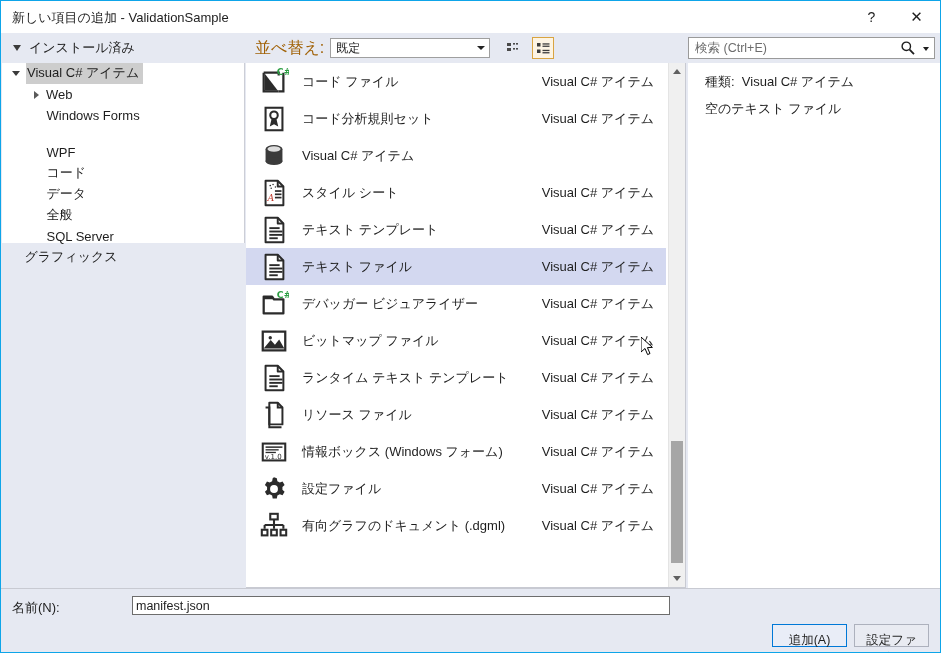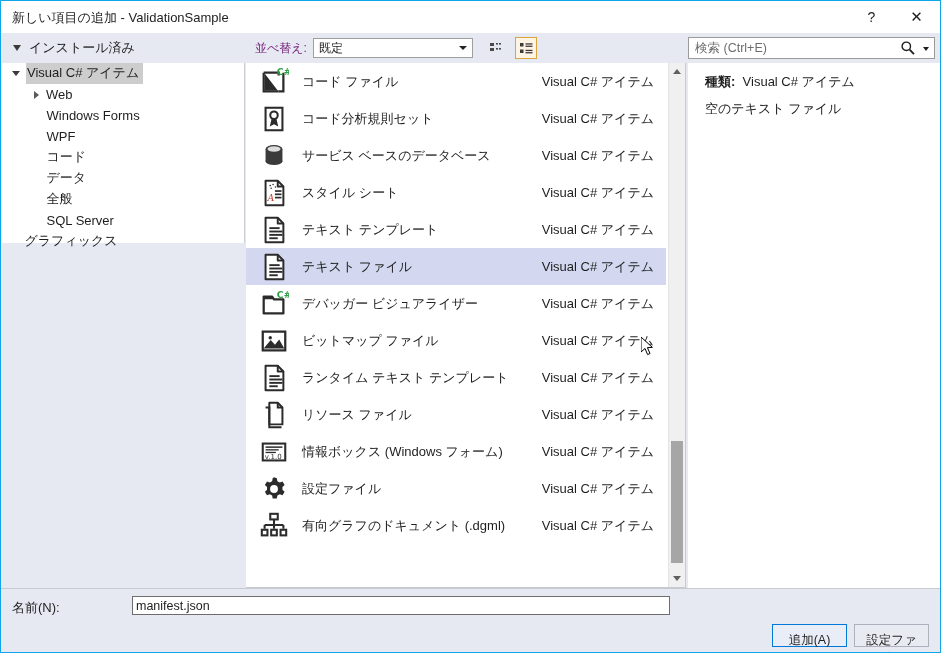--- a/index.html
+++ b/index.html
@@ -107,22 +107,22 @@
   .sortzone {
     position: absolute;
     left: 244px; top: 0;
     right: 0;
     height: 30px;
     display: flex;
     align-items: center;
   }
   .sort-label {
     margin-left: 10px;
-    font-size: 12px;
-    color: #701a75;
+    font-size: 16px;
+    color: #a16207;
     white-space: nowrap;
   }
   .sort-select {
     margin-left: 6px;
     width: 160px;
     height: 20px;
     background: #ffffff;
     border: 1px solid #9f9f9f;
     box-sizing: border-box;
     position: relative;
@@ -365,21 +365,21 @@
     box-sizing: border-box;
   }
   .info-kind {
     position: absolute;
     left: 17px;
     top: 10px;
     font-size: 13px;
     color: #1e1e1e;
     white-space: nowrap;
   }
-  .info-kind b { font-weight: 700; }
+  .info-kind b { font-weight: 400; }
   .info-desc {
     position: absolute;
     left: 17px;
     top: 37px;
     font-size: 13px;
     color: #1e1e1e;
     white-space: nowrap;
   }
 
   
@@ -509,21 +509,21 @@
           <span class="tree-label-box">Visual C# アイテム</span>
         </div>
         <div class="tree-item" style="padding-left: 32px;">
           <span class="node-tri right"></span>
           <span class="tree-label-box">Web</span>
         </div>
         <div class="tree-item" style="padding-left: 32px;">
           <span class="node-tri none"></span>
           <span class="tree-label-box">Windows Forms</span>
         </div>
-        <div class="tree-item" style="padding-left: 32px;">
+        <div class="tree-item" style="padding-left: 32px; margin-top: 16px;">
           <span class="node-tri none"></span>
           <span class="tree-label-box">WPF</span>
         </div>
         <div class="tree-item" style="padding-left: 32px;">
           <span class="node-tri none"></span>
           <span class="tree-label-box">コード</span>
         </div>
         <div class="tree-item" style="padding-left: 32px;">
           <span class="node-tri none"></span>
           <span class="tree-label-box">データ</span>
@@ -571,21 +571,20 @@
         </div>
         <div class="list-row">
           <span class="row-icon">
             <svg width="30" height="30" viewBox="0 0 32 32">
               <ellipse cx="16" cy="8.5" rx="9" ry="4.2" fill="#3b3b3b"></ellipse>
               <rect x="7" y="8.5" width="18" height="13" fill="#3b3b3b"></rect>
               <ellipse cx="16" cy="21.5" rx="9" ry="4.2" fill="#3b3b3b"></ellipse>
               <ellipse cx="16" cy="8.5" rx="7" ry="3" fill="#dcdcdc"></ellipse>
             </svg>
           </span>
-          <span class="row-name">サービス ベースのデータベース</span>
           <span class="row-kind">Visual C# アイテム</span>
         </div>
         <div class="list-row">
           <span class="row-icon">
             <svg width="30" height="30" viewBox="0 0 32 32">
               <path d="M7 3 h13 l6 6 v20 h-19 z" fill="#ffffff" stroke="#2b2b2b" stroke-width="2.1" stroke-linejoin="round"></path>
               <path d="M20 3 v6 h6" fill="none" stroke="#2b2b2b" stroke-width="2.1" stroke-linejoin="round"></path>
               <circle cx="12" cy="8" r="0.9" fill="#2b2b2b"></circle>
               <circle cx="15" cy="7" r="0.8" fill="#2b2b2b"></circle>
               <circle cx="17.5" cy="9.5" r="0.8" fill="#2b2b2b"></circle>

